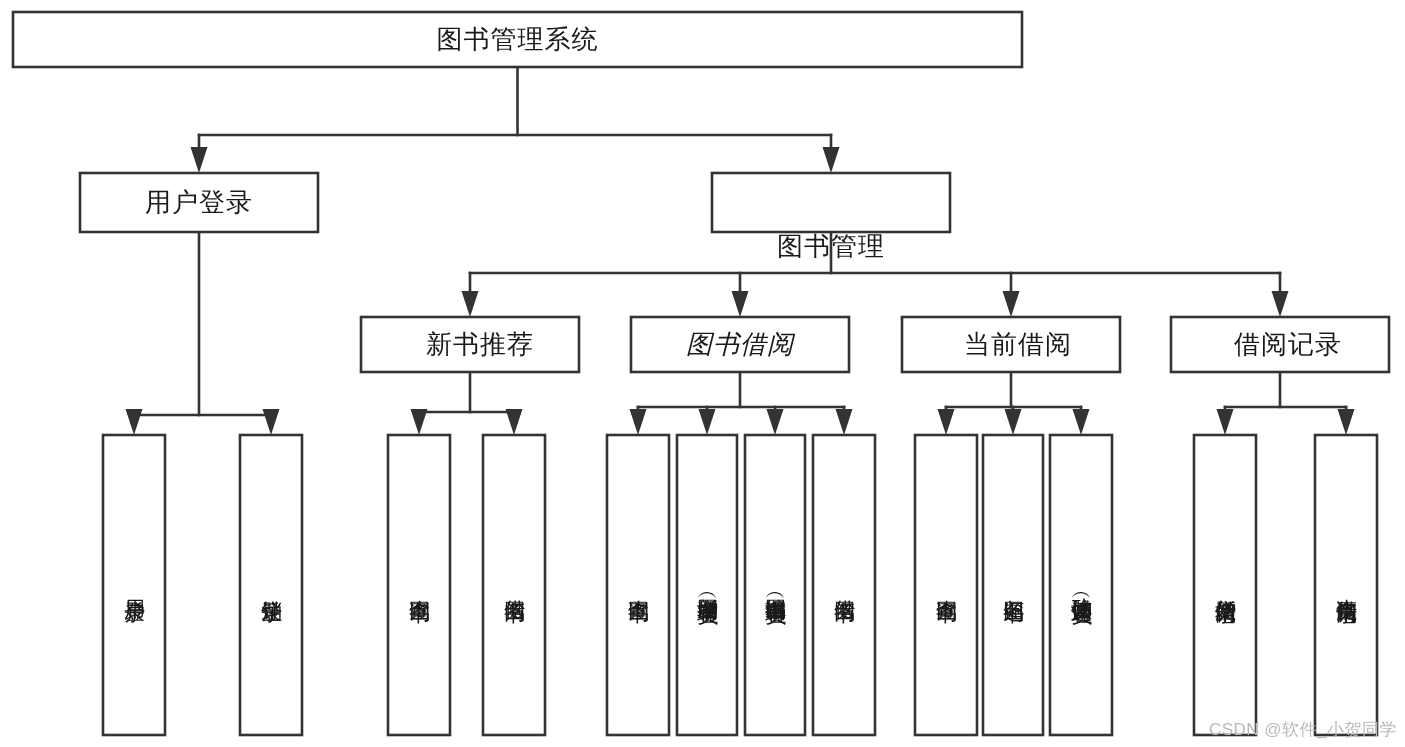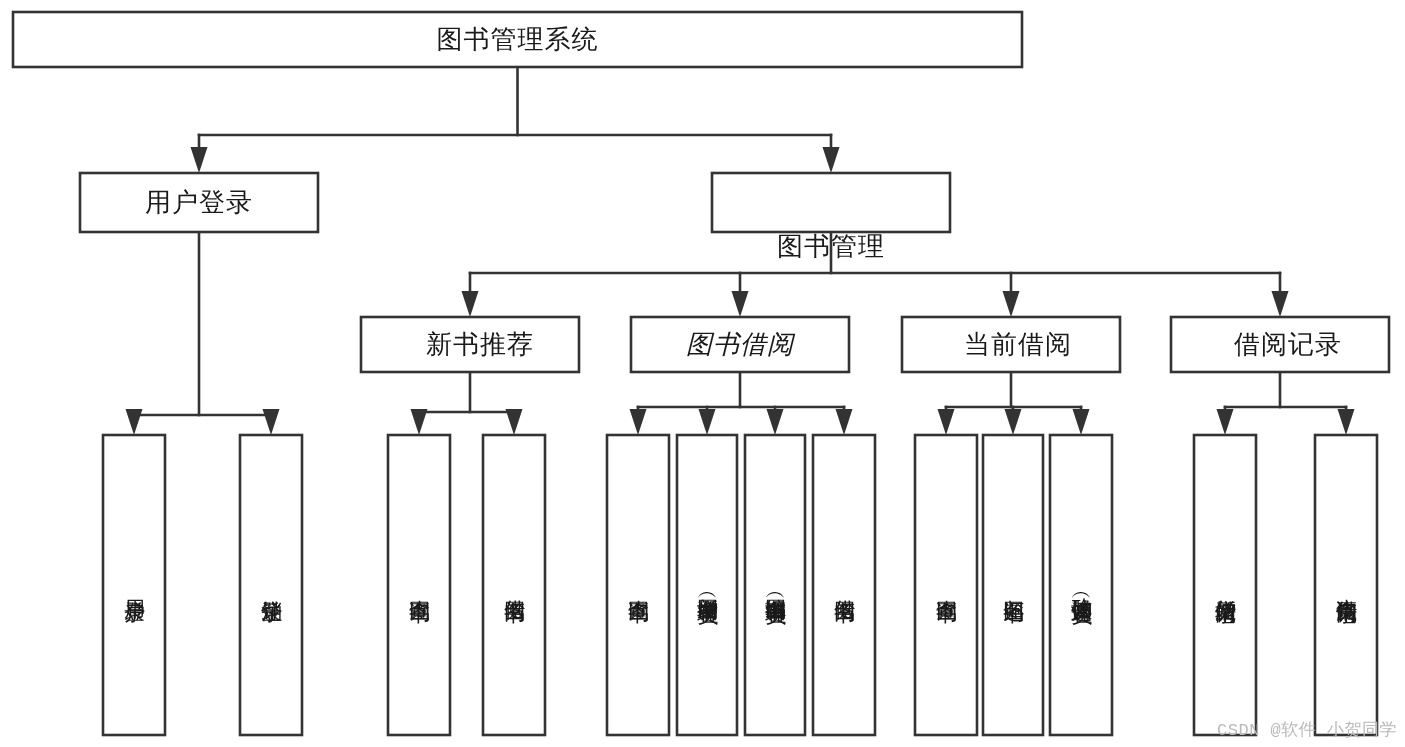--- a/index.html
+++ b/index.html
@@ -66,21 +66,21 @@
     font-size: 26px;
     color: #1a1a1a;
     letter-spacing: 1px;
     white-space: nowrap;
     pointer-events: none;
   }
   #watermark {
     position: absolute;
     right: 8px;
     bottom: 6px;
-    font-family: Liberation Mono, monospace;
+    font-family: Liberation Sans, sans-serif;
     font-size: 17px;
     color: #b9b9b9;
     letter-spacing: 0.5px;
     white-space: nowrap;
   }
 </style>
 </head>
 <body>
 
 <div id="diagram-root">

